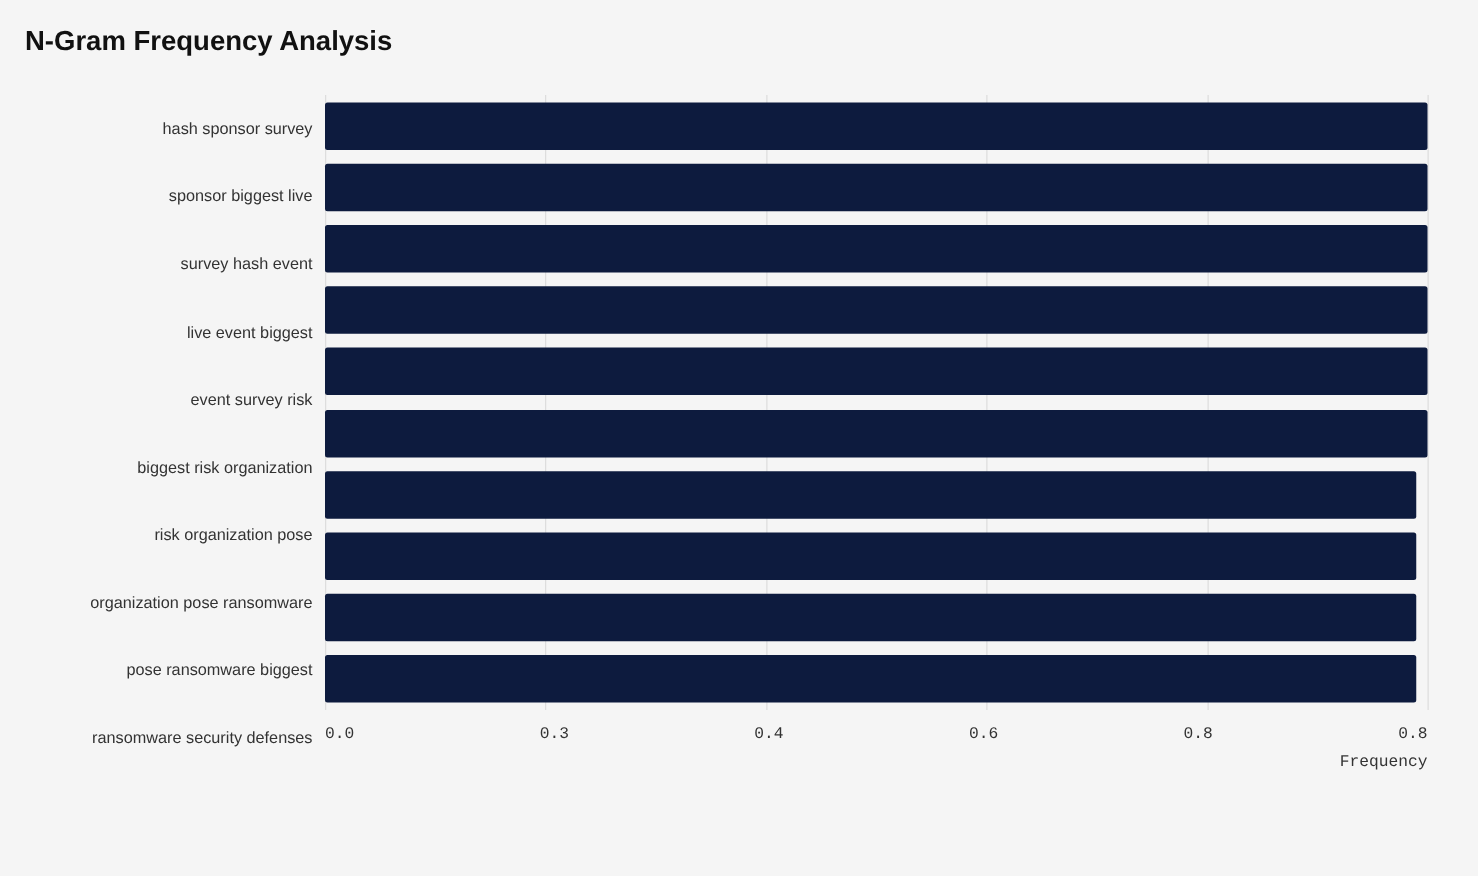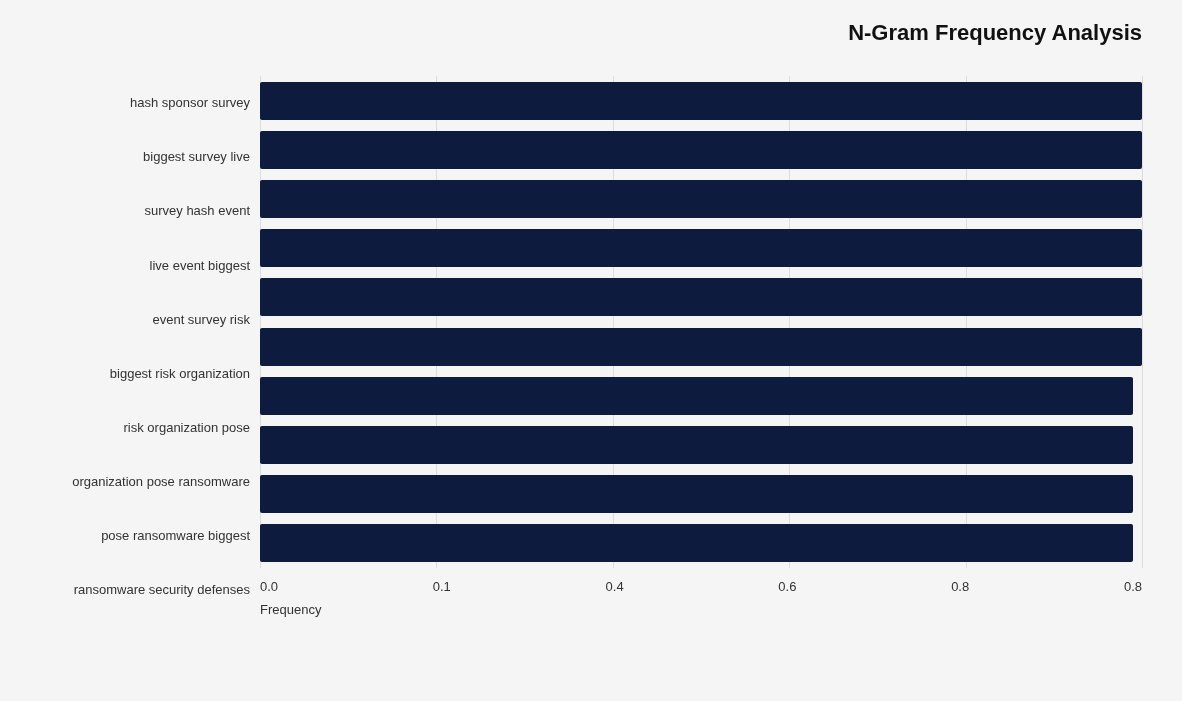--- a/index.html
+++ b/index.html
@@ -20,21 +20,21 @@
 
     .chart-container {
       background: #f5f5f5;
       width: 1182px;
       height: 701px;
       padding: 20px 40px 60px 20px;
       position: relative;
     }
 
     .chart-title {
-      text-align: right;
+      text-align: left;
       font-size: 22px;
       font-weight: bold;
       color: #111;
       margin-bottom: 30px;
     }
 
     .chart-area {
       display: flex;
       flex-direction: row;
       height: calc(100% - 80px);
@@ -101,51 +101,52 @@
     .bar {
       height: 38px;
       background: #0d1b3e;
       border-radius: 2px;
     }
 
     .x-axis {
       display: flex;
       flex-direction: column;
       margin-top: 11px;
+      font-family: Liberation Mono, monospace;
     }
 
     .x-ticks {
       display: flex;
       flex-direction: row;
       justify-content: space-between;
       padding: 0 0;
     }
 
     .x-tick {
       font-size: 13px;
       color: #333;
       text-align: center;
     }
 
     .x-axis-label {
-      text-align: left;
+      text-align: right;
       font-size: 13px;
       color: #333;
       margin-top: 8px;
     }
   </style>
 </head>
 <body>
 
 <div class="chart-container">
   <div class="chart-title">N-Gram Frequency Analysis</div>
   <div class="chart-area">
     <div class="y-axis" id="y-axis-labels">
         <div class="y-label">hash sponsor survey</div>
-        <div class="y-label">biggest survey live</div>
+        <div class="y-label">sponsor biggest live</div>
         <div class="y-label">survey hash event</div>
         <div class="y-label">live event biggest</div>
         <div class="y-label">event survey risk</div>
         <div class="y-label">biggest risk organization</div>
         <div class="y-label">risk organization pose</div>
         <div class="y-label">organization pose ransomware</div>
         <div class="y-label">pose ransomware biggest</div>
         <div class="y-label">ransomware security defenses</div>
       </div>
     <div class="bars-and-xaxis">
@@ -185,21 +186,21 @@
           <div class="bar-row">
             <div class="bar" style="width: 99%; background: rgb(13, 27, 62);"></div>
           </div>
           <div class="bar-row">
             <div class="bar" style="width: 99%; background: rgb(13, 27, 62);"></div>
           </div>
         </div>
       <div class="x-axis">
         <div class="x-ticks" id="x-ticks">
             <div class="x-tick">0.0</div>
-            <div class="x-tick">0.1</div>
+            <div class="x-tick">0.3</div>
             <div class="x-tick">0.4</div>
             <div class="x-tick">0.6</div>
             <div class="x-tick">0.8</div>
             <div class="x-tick">0.8</div>
           </div>
         <div class="x-axis-label">Frequency</div>
       </div>
     </div>
   </div>
 </div>

